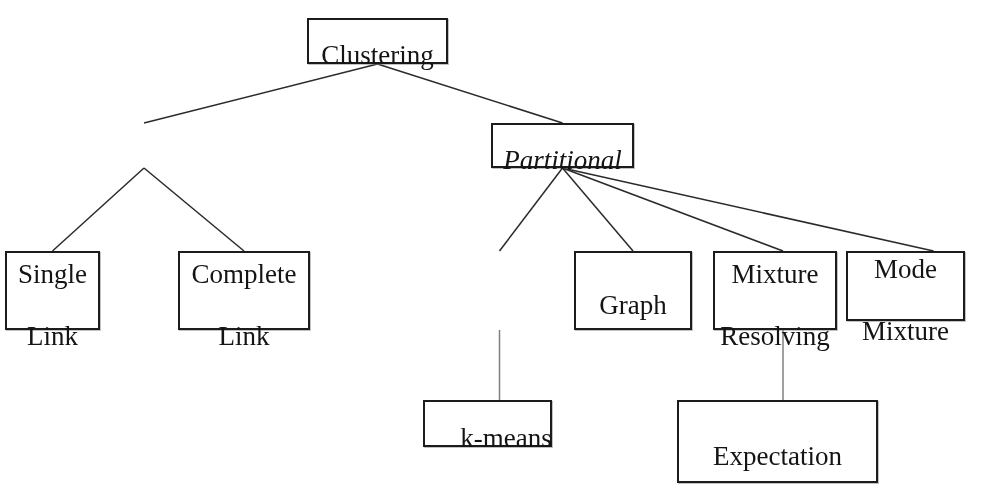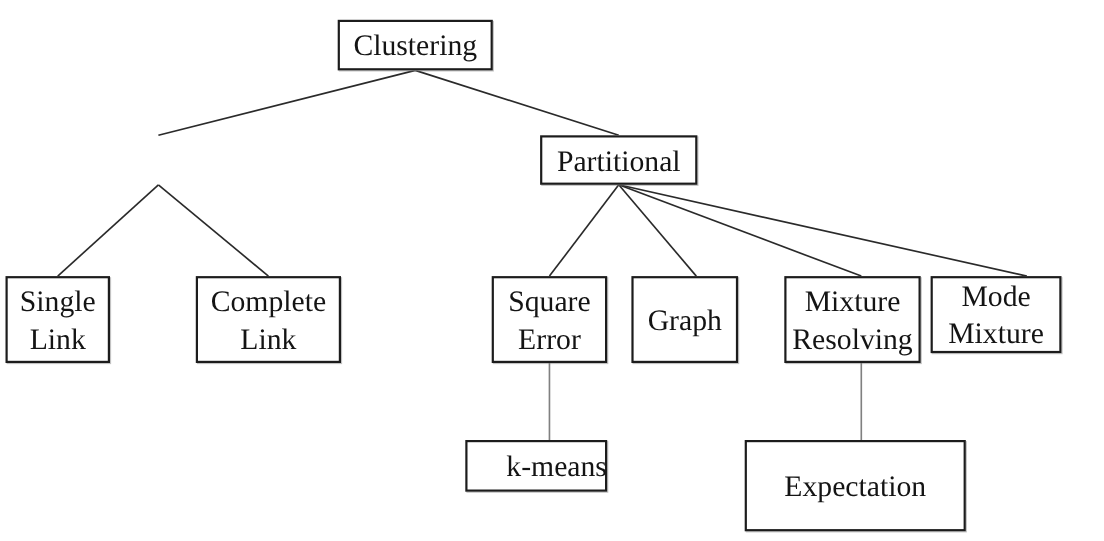--- a/index.html
+++ b/index.html
@@ -37,20 +37,21 @@
     display: flex;
     flex-direction: column;
     align-items: center;
     justify-content: center;
     text-align: center;
     font-size: 27px;
     line-height: 34px;
   }
   .node .line {
     white-space: nowrap;
+    margin-top: 28px;
   }
 </style>
 </head>
 <body>
 
 <div id="diagram">
 
   <svg id="edges">
       <line x1="377.5" y1="64" x2="144" y2="123" stroke="#2a2a2a" stroke-width="1.5"></line>
       <line x1="377.5" y1="64" x2="562.5" y2="123" stroke="#2a2a2a" stroke-width="1.5"></line>
@@ -62,40 +63,36 @@
       <line x1="562.5" y1="168" x2="933.5" y2="251" stroke="#2a2a2a" stroke-width="1.5"></line>
       <line x1="499.5" y1="330" x2="499.5" y2="400" stroke="#808080" stroke-width="1.5"></line>
       <line x1="783" y1="330" x2="783" y2="400" stroke="#808080" stroke-width="1.5"></line>
     </svg>
 
   <div class="node" style="left:307px; top:18px; width:141px; height:46px;">
     <div class="line">Clustering</div>
   </div>
 
 
-  <div class="node" style="left:491px; top:123px; width:143px; height:45px;">
+  <div class="node" style="left:491px; top:123px; width:143px; height:45px;font-style:italic;">
     <div class="line">Partitional</div>
   </div>
 
   <div class="node" style="left:5px; top:251px; width:95px; height:79px;">
     <div class="line">Single</div>
     <div class="line">Link</div>
   </div>
 
   <div class="node" style="left:178px; top:251px; width:132px; height:79px;">
     <div class="line">Complete</div>
     <div class="line">Link</div>
   </div>
 
-  <div class="node" style="left:447px; top:251px; width:105px; height:79px;">
-    <div class="line">Square</div>
-    <div class="line">Error</div>
-  </div>
 
-  <div class="node" style="left:574px; top:251px; width:97px; height:79px;">
+  <div class="node" style="left:574px; top:251px; width:118px; height:79px;">
     <div class="line">Graph</div>
   </div>
 
   <div class="node" style="left:713px; top:251px; width:124px; height:79px;">
     <div class="line">Mixture</div>
     <div class="line">Resolving</div>
   </div>
 
   <div class="node" style="left:846px; top:251px; width:119px; height:70px;">
     <div class="line">Mode</div>

